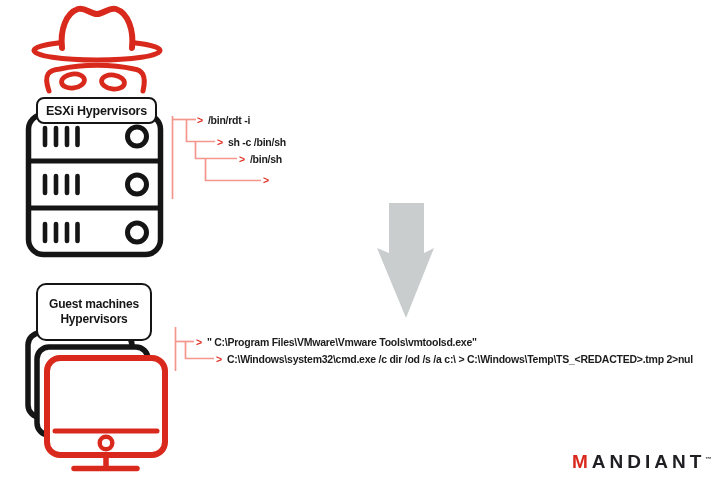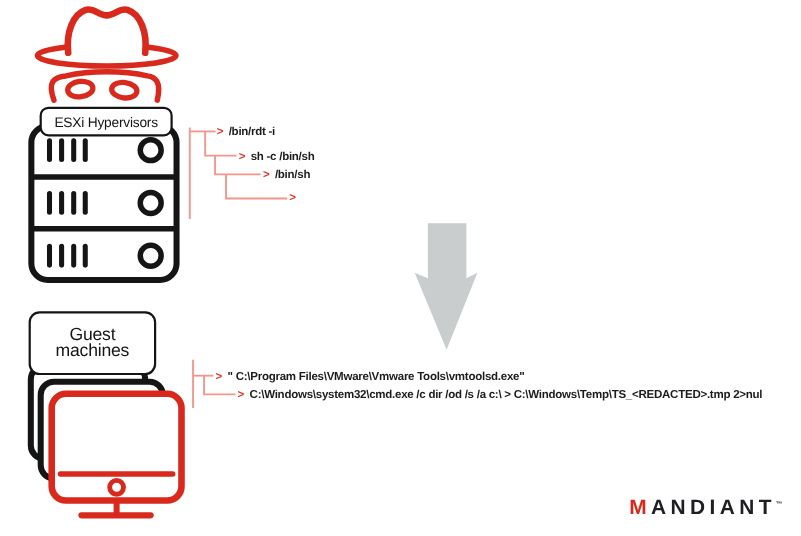--- a/index.html
+++ b/index.html
@@ -5,24 +5,24 @@
   html,body{margin:0;padding:0;background:#ffffff;}
   .canvas{
     position:relative;width:728px;height:487px;background:#ffffff;overflow:hidden;
     font-family:"Liberation Sans",sans-serif;
   }
   .abs{position:absolute;}
   
   .label-box{
     position:absolute;background:#ffffff;border:2px solid #151515;
     display:flex;align-items:center;justify-content:center;text-align:center;
-    color:#151515;font-weight:normal;z-index:5;
+    color:#151515;font-weight:bold;z-index:5;
   }
   .esxi-box{left:36px;top:97px;width:117px;height:23px;border-radius:8px;font-size:12.5px;letter-spacing:-0.2px;}
-  .guest-box{left:26px;top:283px;width:112px;height:54px;border-radius:10px;font-size:16px;line-height:15.5px;letter-spacing:-0.2px;justify-content:center;}
+  .guest-box{left:36px;top:283px;width:112px;height:54px;border-radius:10px;font-size:12px;line-height:15.5px;letter-spacing:-0.2px;justify-content:center;}
   
   .cmd{
     position:absolute;display:flex;gap:5px;align-items:flex-start;
     font-size:10.5px;font-weight:bold;letter-spacing:-0.25px;color:#1c1c1c;z-index:4;
   }
   .cmd .prompt{color:#e03226;font-weight:bold;line-height:14px;}
   .cmd .line{white-space:nowrap;line-height:14px;text-align:center;}
   .cmd .lines div{white-space:nowrap;line-height:14.5px;}
   
   .logo{
@@ -95,20 +95,21 @@
     <polygon points="389,203 424,203 424,253 434,248 406,318 377,248 389,253" fill="#c9cdce"></polygon>
   </svg>
 
   <div class="label-box esxi-box">
     <span>ESXi Hypervisors</span>
   </div>
 
   <div class="label-box guest-box">
     <div>
       <div>Guest machines</div>
+      <div>Hypervisors</div>
     </div>
   </div>
 
   <div class="cmd" style="left:197px;top:113px;">
     <span class="prompt">&gt;</span>
     <span class="line">/bin/rdt -i</span>
   </div>
   <div class="cmd" style="left:217px;top:135px;">
     <span class="prompt">&gt;</span>
     <span class="line">sh -c /bin/sh</span>

